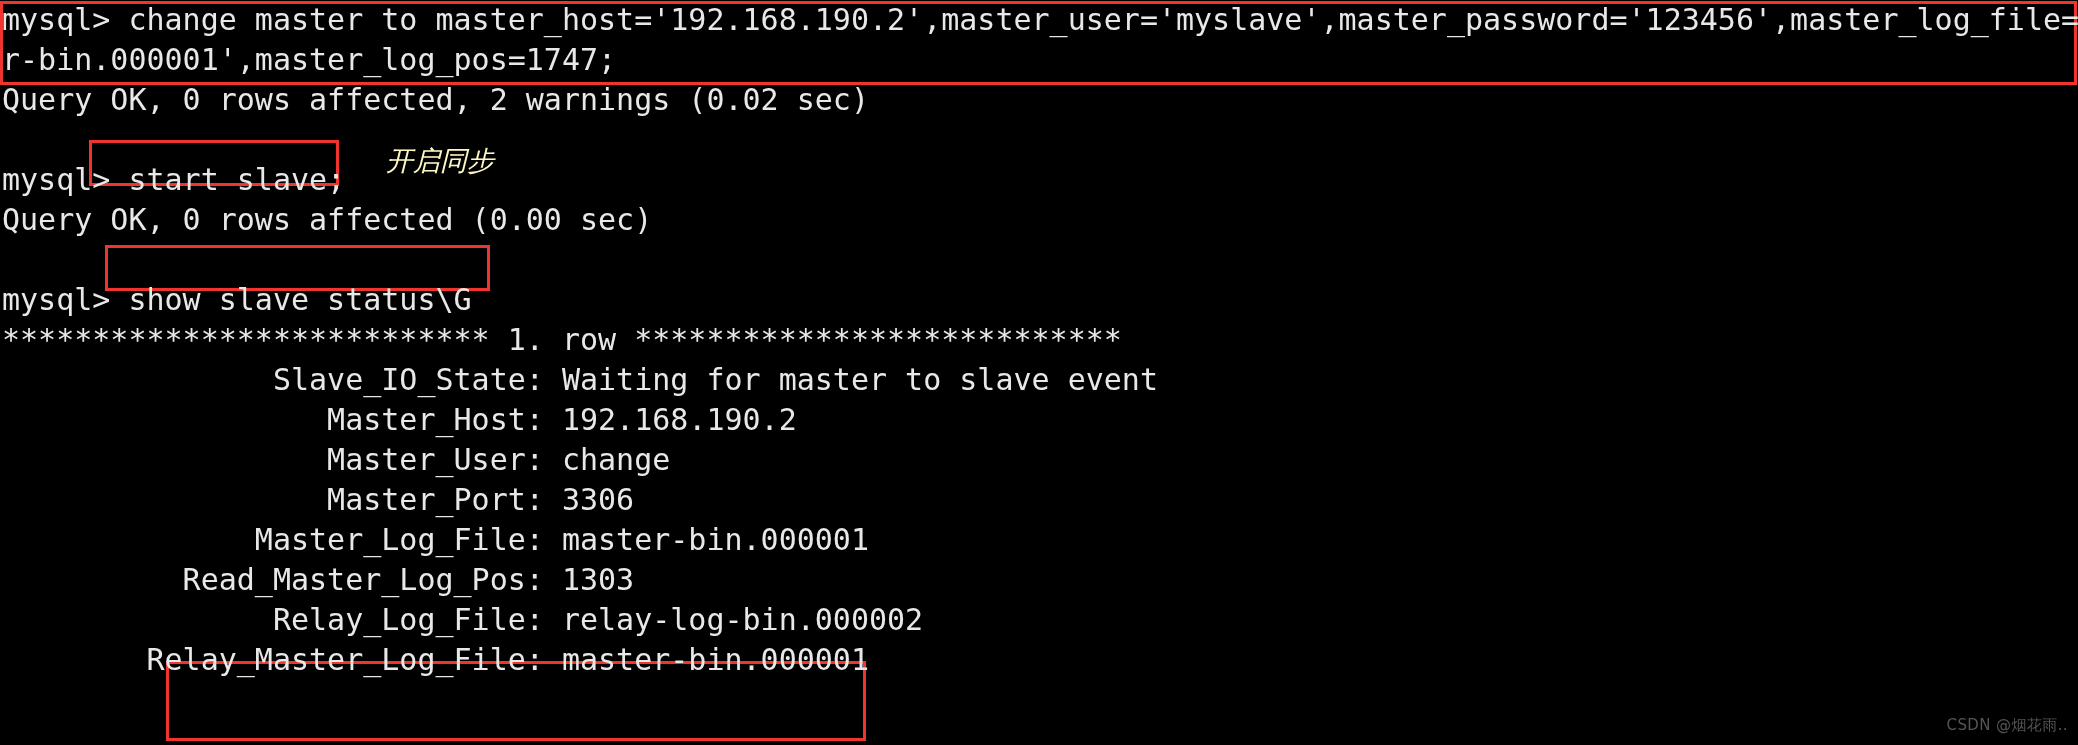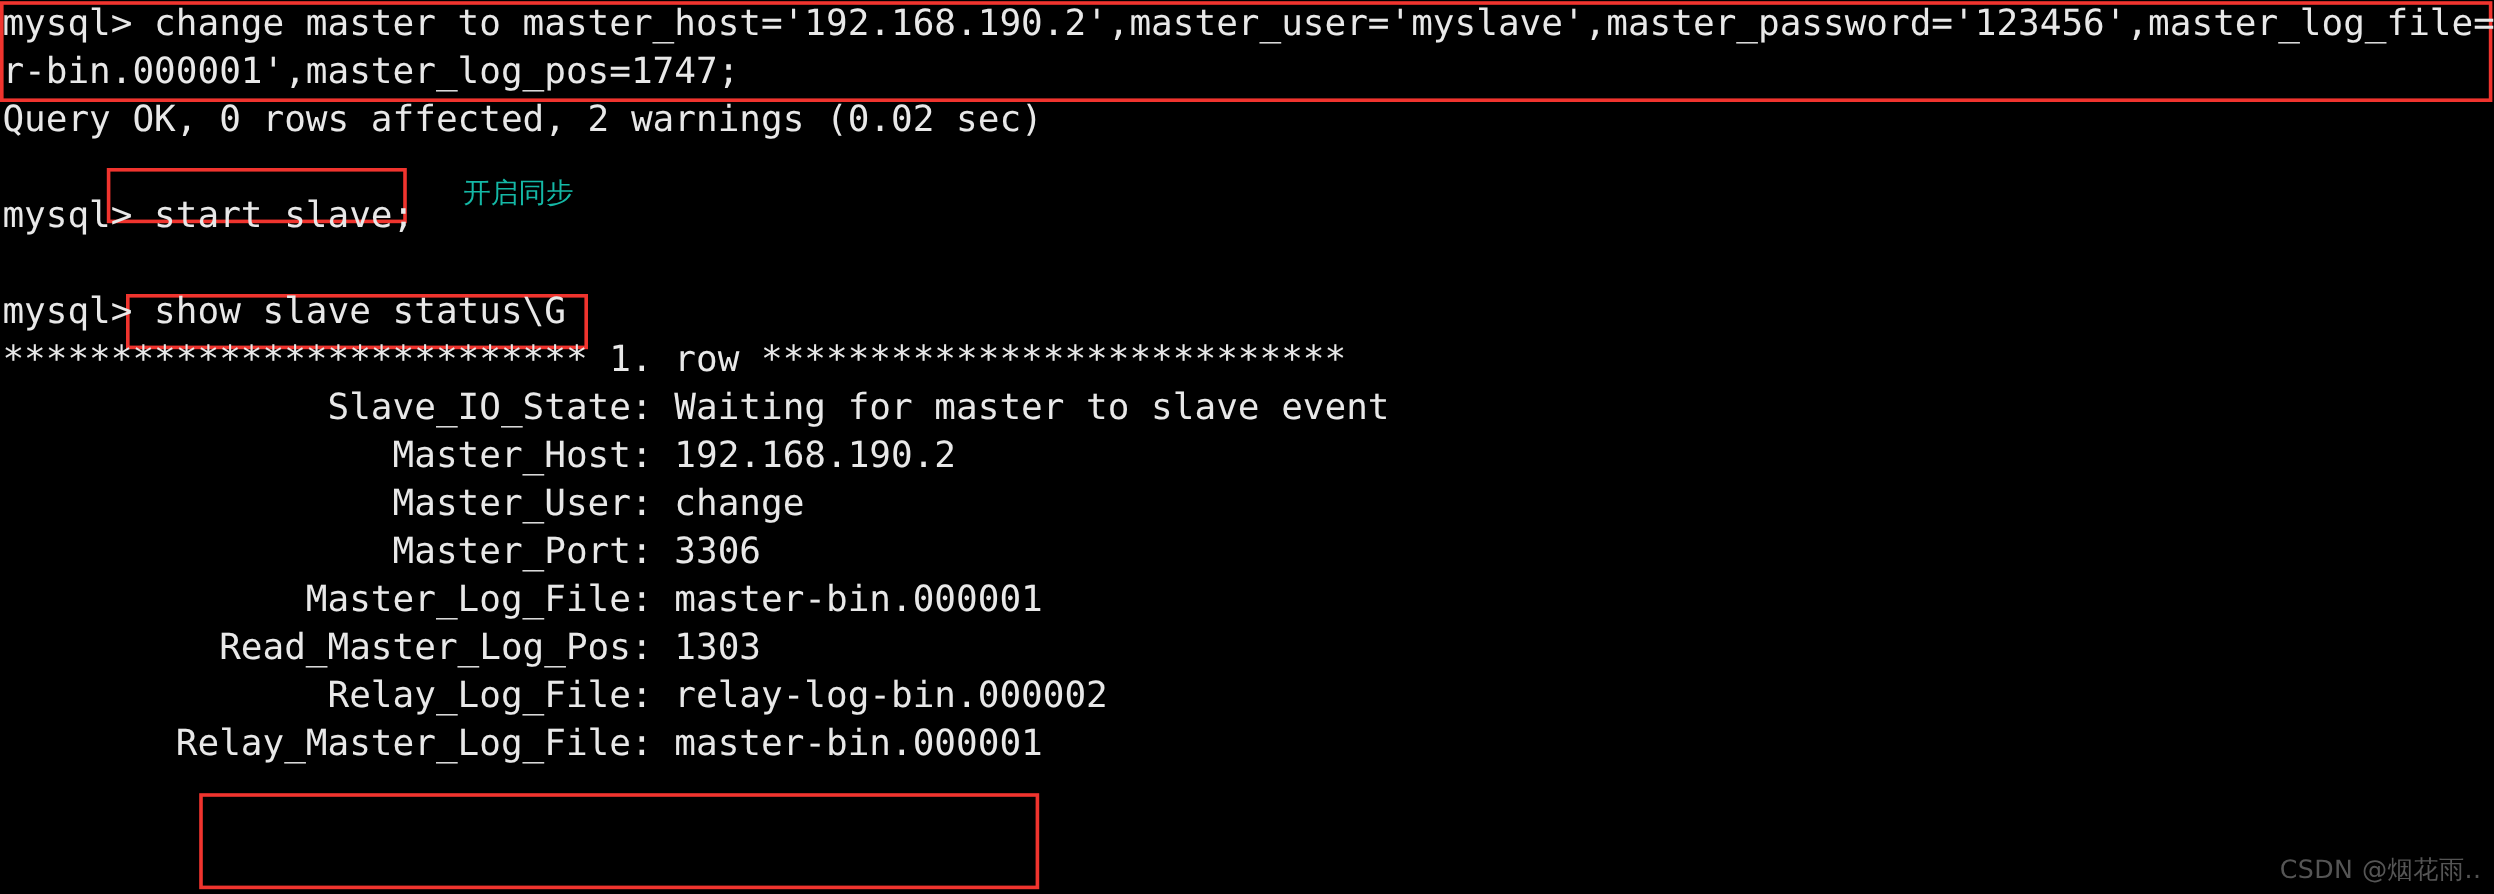--- a/index.html
+++ b/index.html
@@ -77,40 +77,41 @@
   #box-slave-running {
     left: 166px;
     top: 661px;
     width: 700px;
     height: 80px;
   }
 
   
   .annot-text {
     position: absolute;
-    color: #14b8a6;
+    color: #fef9c3;
     font-family: "DejaVu Sans", "Liberation Sans", sans-serif;
-    font-size: 23px;
+    font-size: 27px;
     line-height: 30px;
     white-space: pre;
     font-weight: 400;
+    font-style: italic;
   }
   #annot-start-sync {
     left: 386px;
     top: 146px;
   }
 
   
   #watermark {
     position: absolute;
     right: 10px;
     bottom: 8px;
     color: #555555;
     font-family: "DejaVu Sans", "Liberation Sans", sans-serif;
-    font-size: 21px;
+    font-size: 15px;
     line-height: 24px;
     white-space: pre;
     letter-spacing: 0.4px;
   }
 
   #screen-lines {
     position: relative;
     z-index: 1;
   }
 </style>
@@ -118,20 +119,21 @@
 <body>
 
 <div id="terminal">
 
   <div id="screen-lines">
     <div class="line">mysql&gt; change master to master_host='192.168.190.2',master_user='myslave',master_password='123456',master_log_file='maste</div>
     <div class="line">r-bin.000001',master_log_pos=1747;</div>
     <div class="line">Query OK, 0 rows affected, 2 warnings (0.02 sec)</div>
     <div class="line blank"></div>
     <div class="line">mysql&gt; start slave;</div>
+    <div class="line">Query OK, 0 rows affected (0.00 sec)</div>
     <div class="line blank"></div>
     <div class="line">mysql&gt; show slave status\G</div>
     <div class="line">*************************** 1. row ***************************</div>
     <div class="line">               Slave_IO_State: Waiting for master to slave event</div>
     <div class="line">                  Master_Host: 192.168.190.2</div>
     <div class="line">                  Master_User: change</div>
     <div class="line">                  Master_Port: 3306</div>
     <div class="line">              Master_Log_File: master-bin.000001</div>
     <div class="line">          Read_Master_Log_Pos: 1303</div>
     <div class="line">               Relay_Log_File: relay-log-bin.000002</div>

